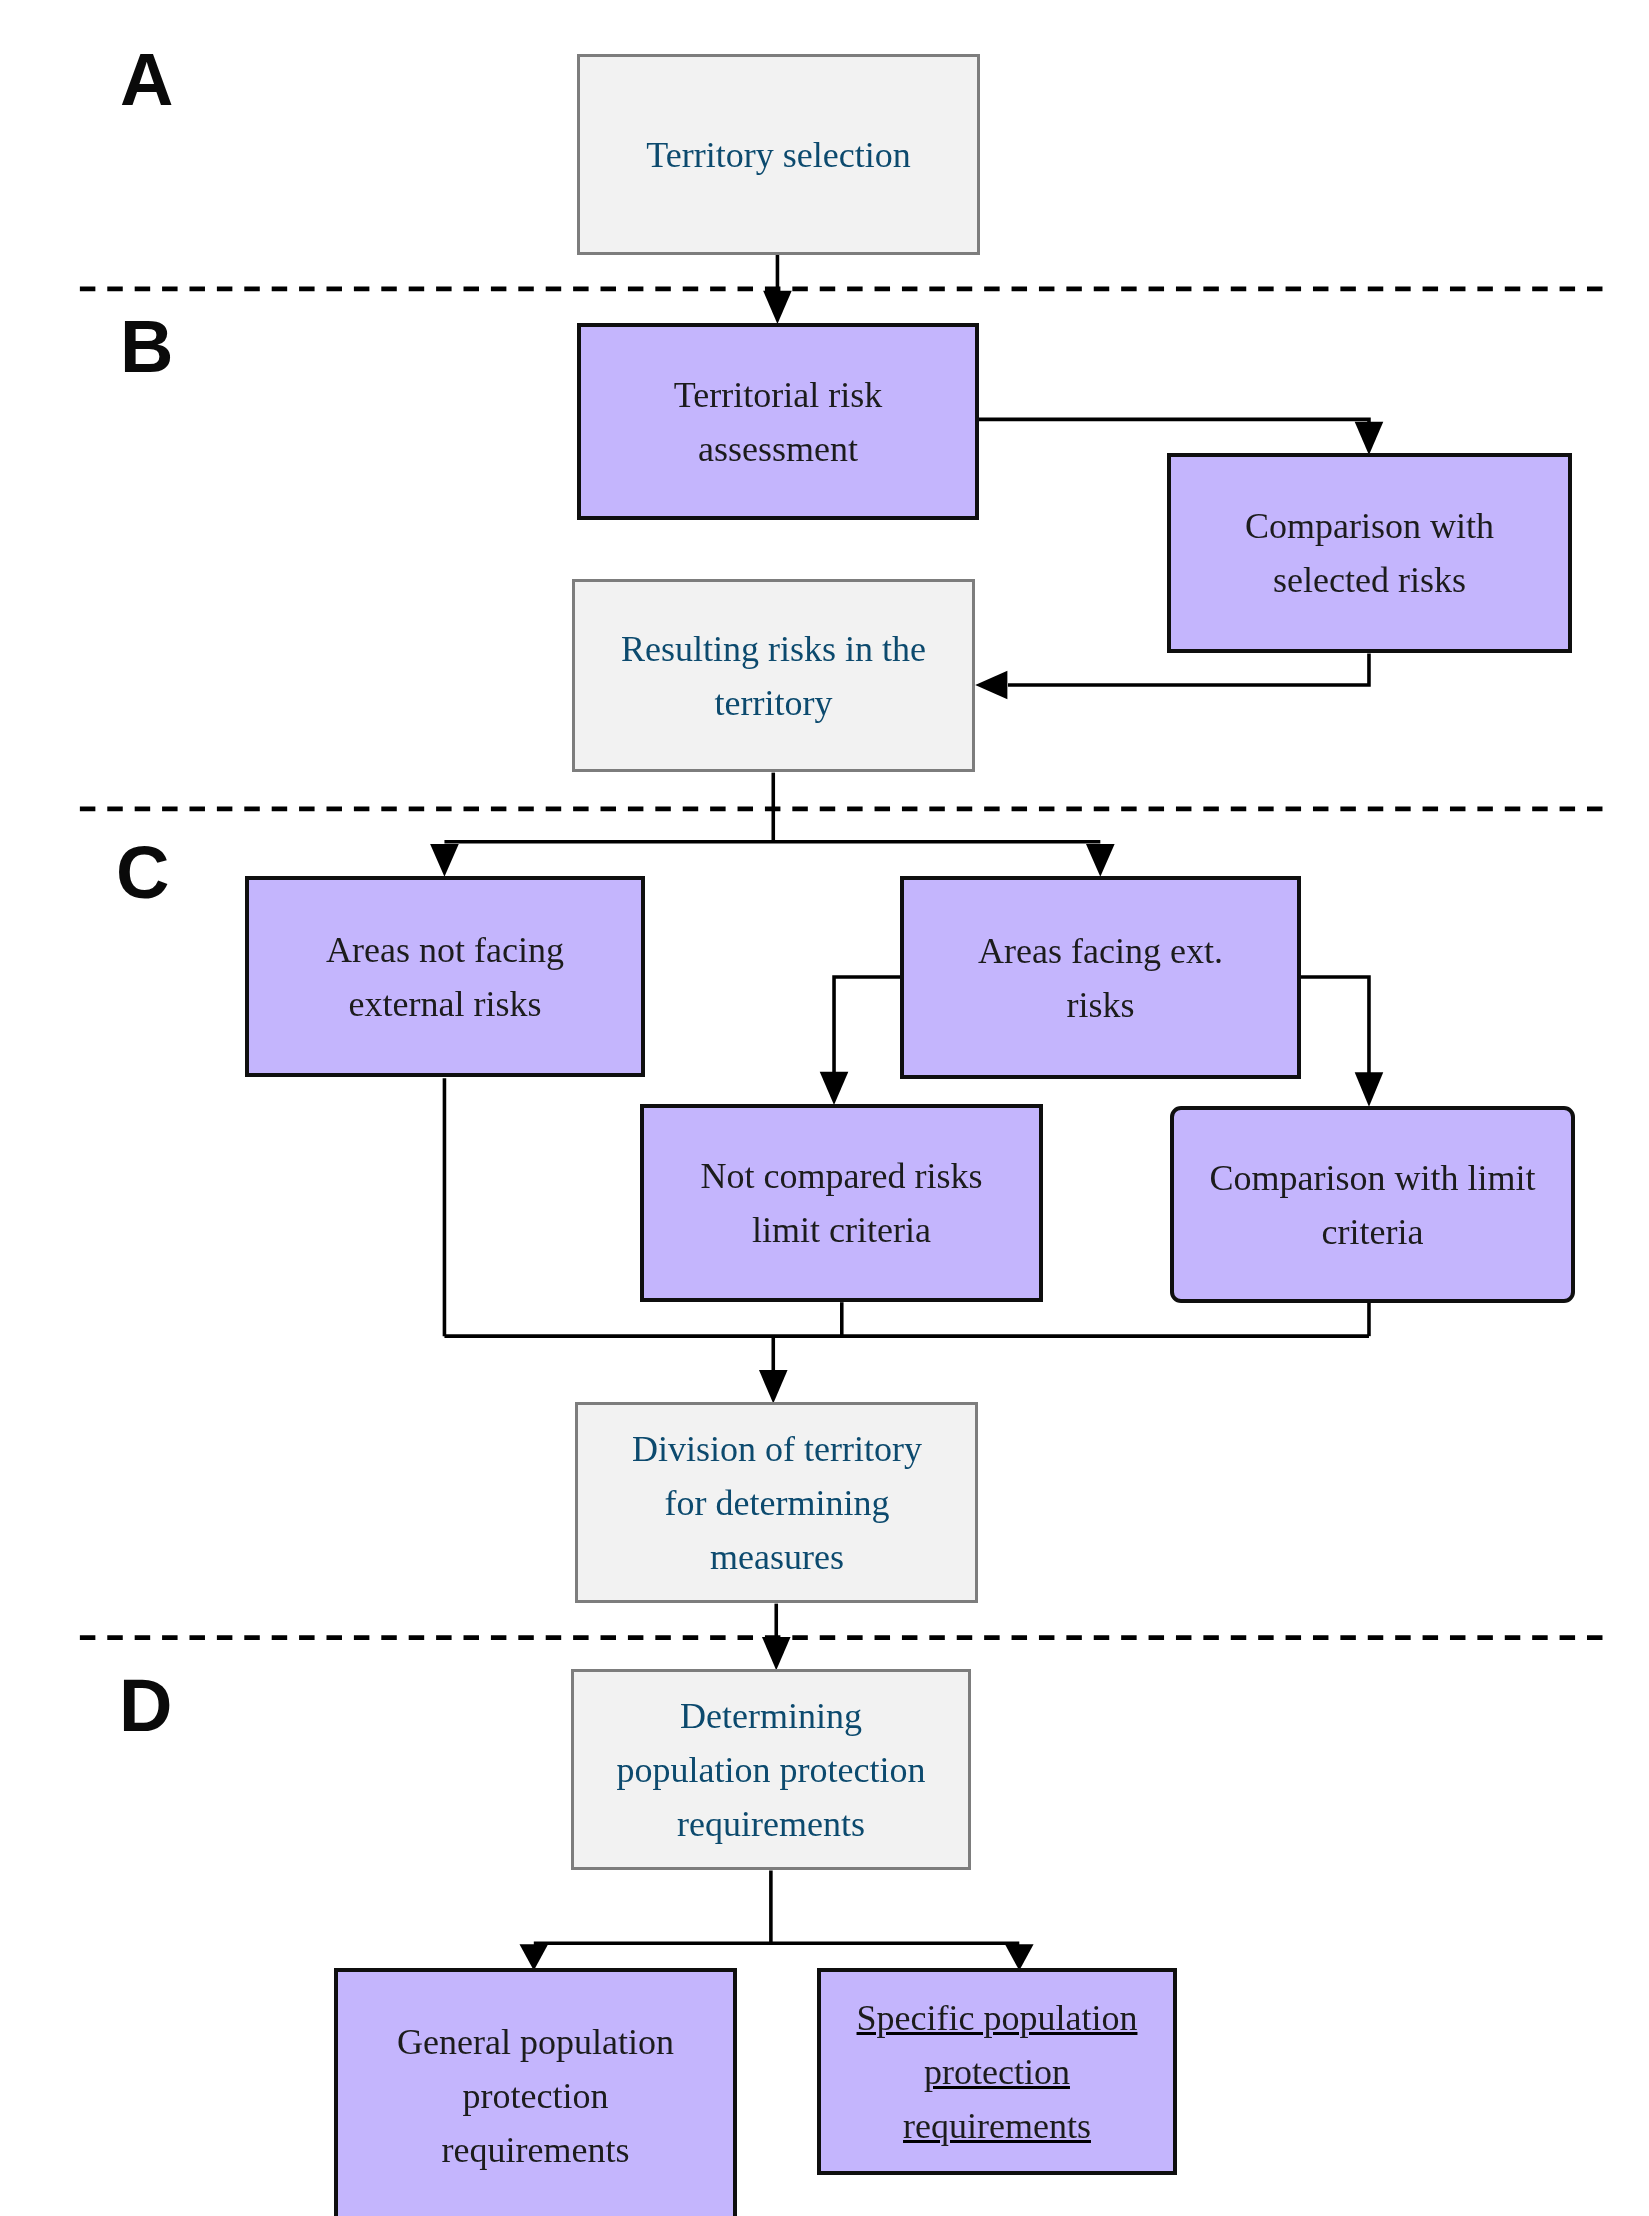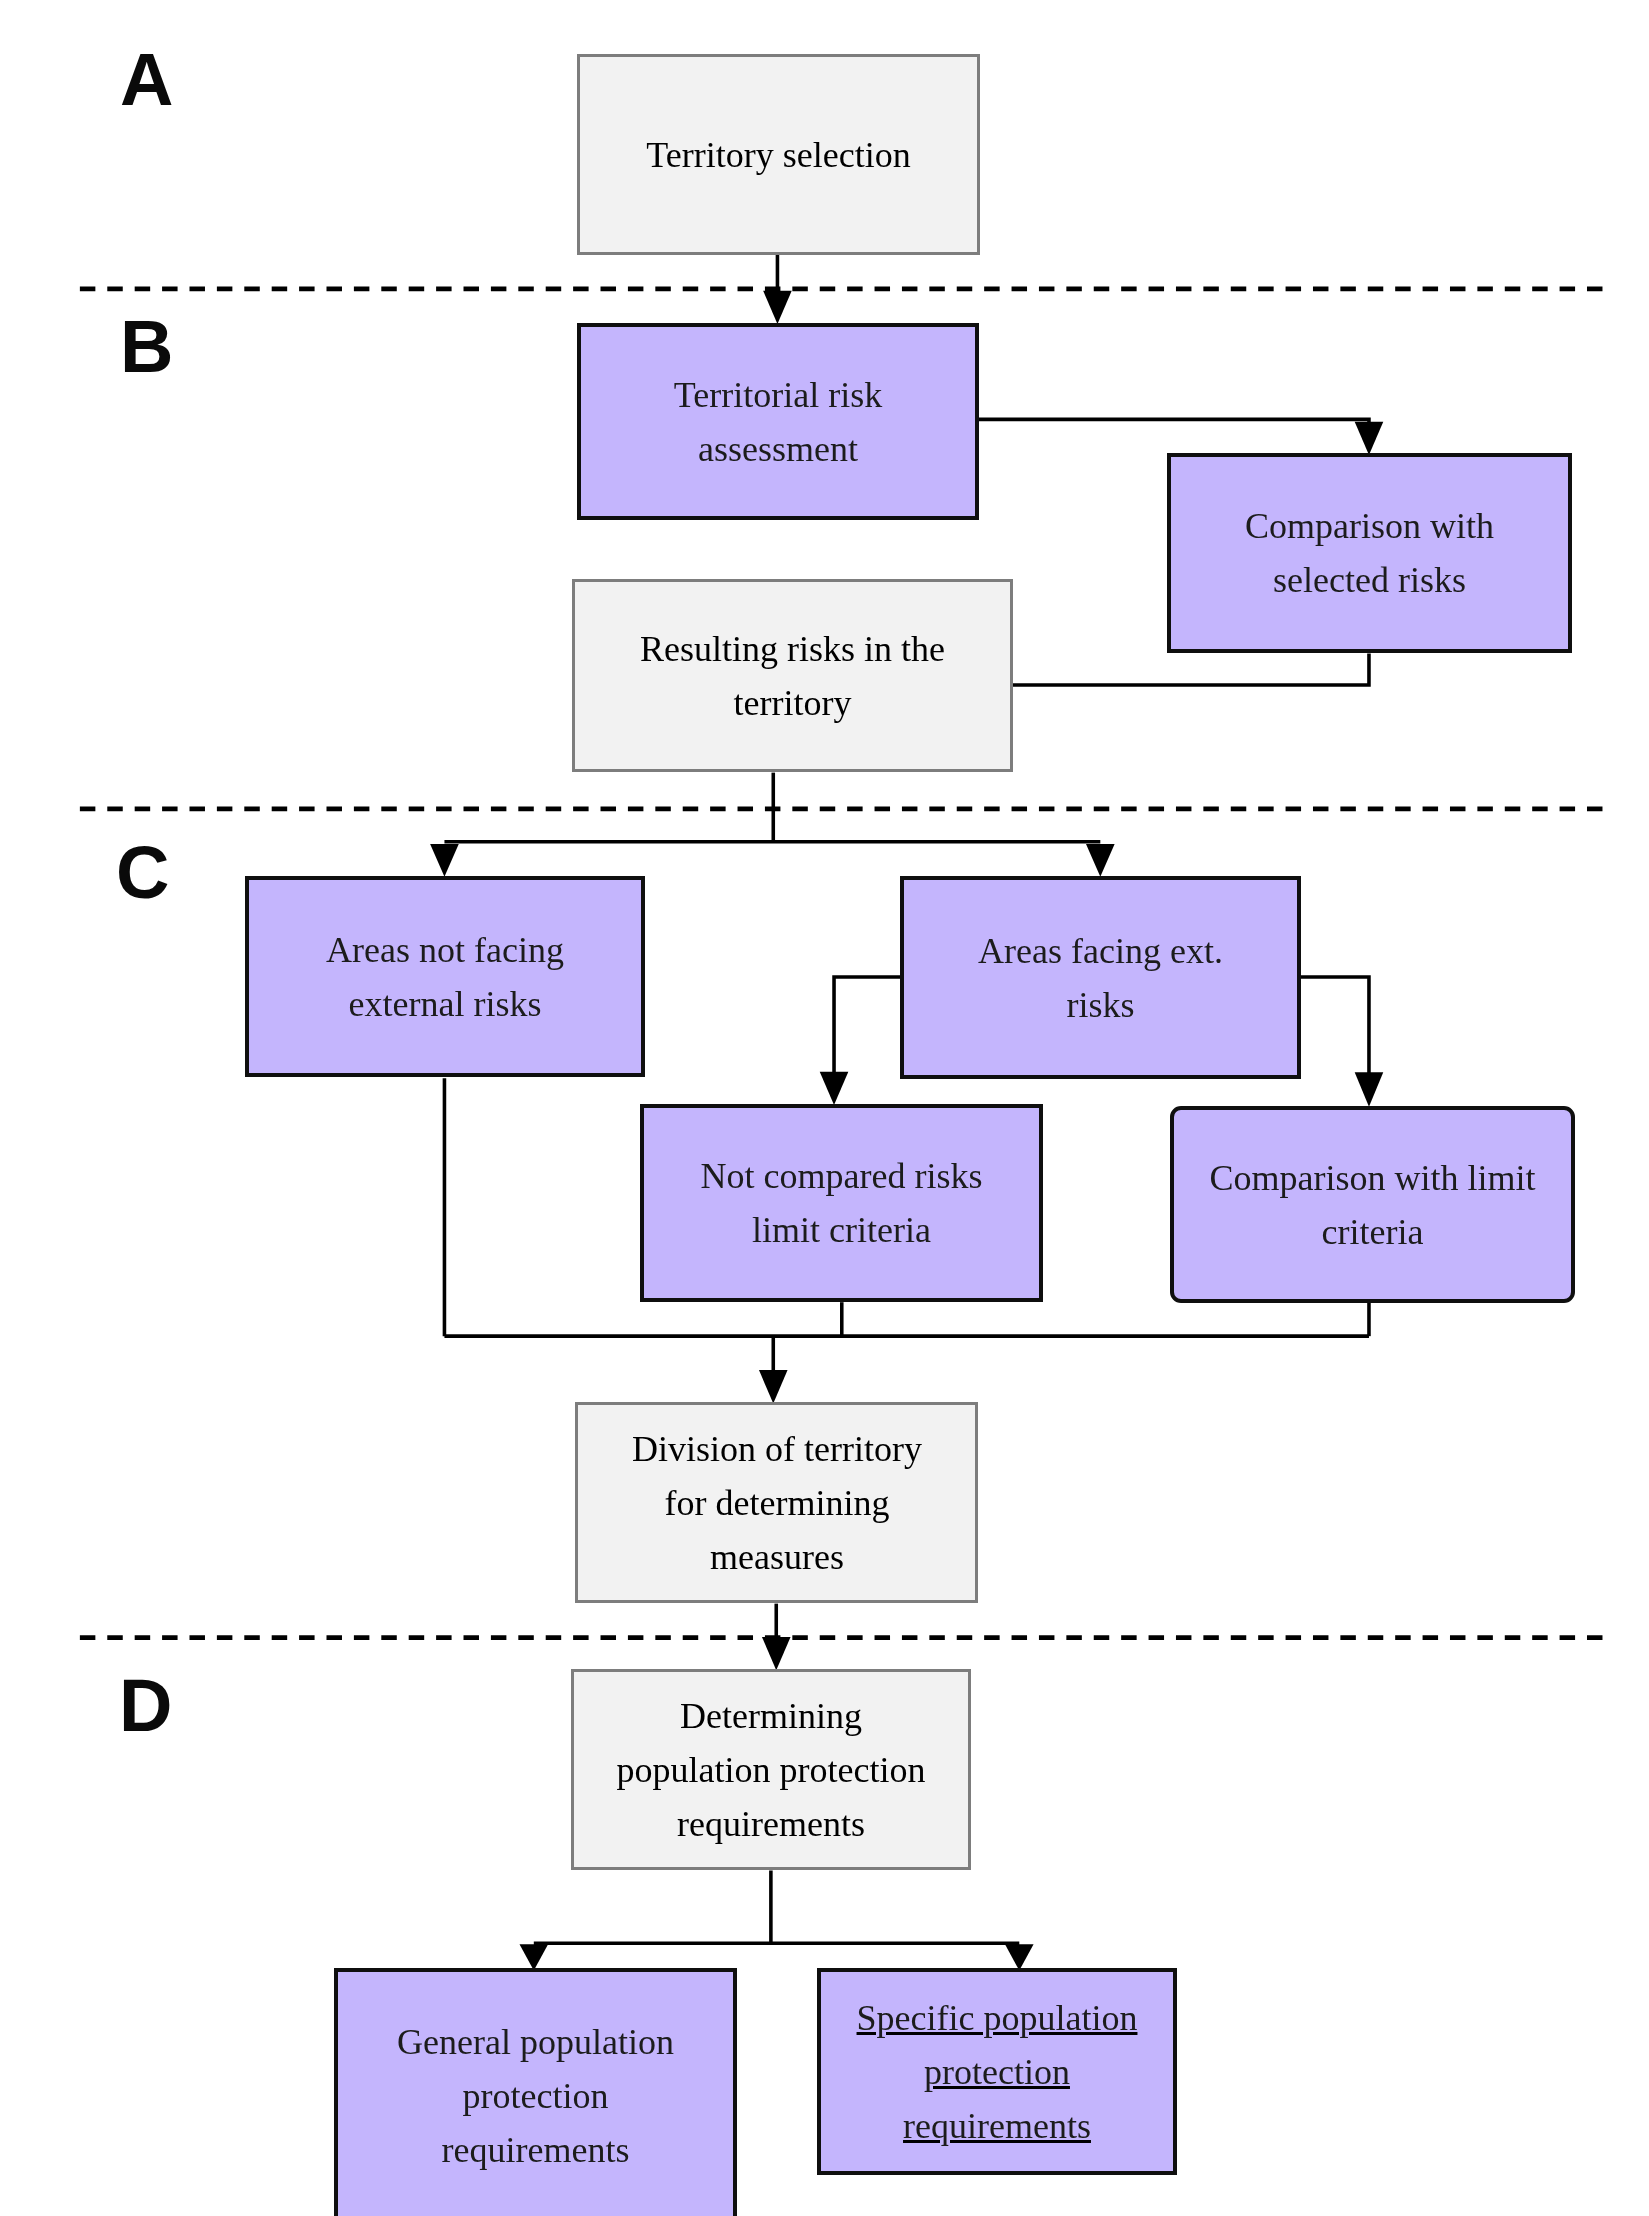--- a/index.html
+++ b/index.html
@@ -47,21 +47,21 @@
   }
   .box.white {
     background: #c4b5fd;
     border: 4.2px solid #0f0f0f;
   }
   .box.grey {
     background: #f2f2f2;
     border: 3.6px solid #7d7d7d;
   }
   .box.grey span {
-    color: #000000;
+    color: #0c4a6e;
   }
 </style>
 </head>
 <body>
 
 <div class="canvas">
 
   <svg class="connector-layer" viewBox="0 0 2768 3720" xmlns="http://www.w3.org/2000/svg">
 
     <path d="M134 485 H2690" stroke="#000" stroke-width="8" stroke-dasharray="26 20" fill="none"></path>
@@ -118,21 +118,21 @@
   <div class="box white" style="left:577px; top:323px; width:402px; height:197px;">
     <span>Territorial risk
 assessment</span>
   </div>
 
   <div class="box white" style="left:1167px; top:453px; width:405px; height:200px;">
     <span>Comparison with
 selected risks</span>
   </div>
 
-  <div class="box grey" style="left:572px; top:579px; width:441px; height:193px;">
+  <div class="box grey" style="left:572px; top:579px; width:403px; height:193px;">
     <span>Resulting risks in the
 territory</span>
   </div>
 
   <div class="box white" style="left:900px; top:876px; width:401px; height:203px;">
     <span>Areas facing ext.
 risks</span>
   </div>
 
   <div class="box white" style="left:245px; top:876px; width:400px; height:201px;">

